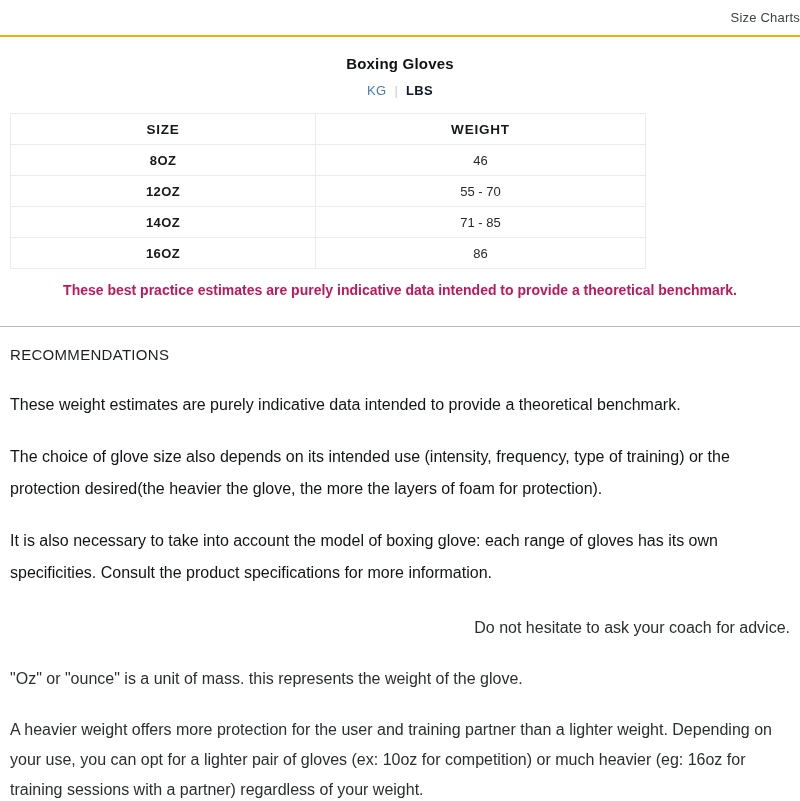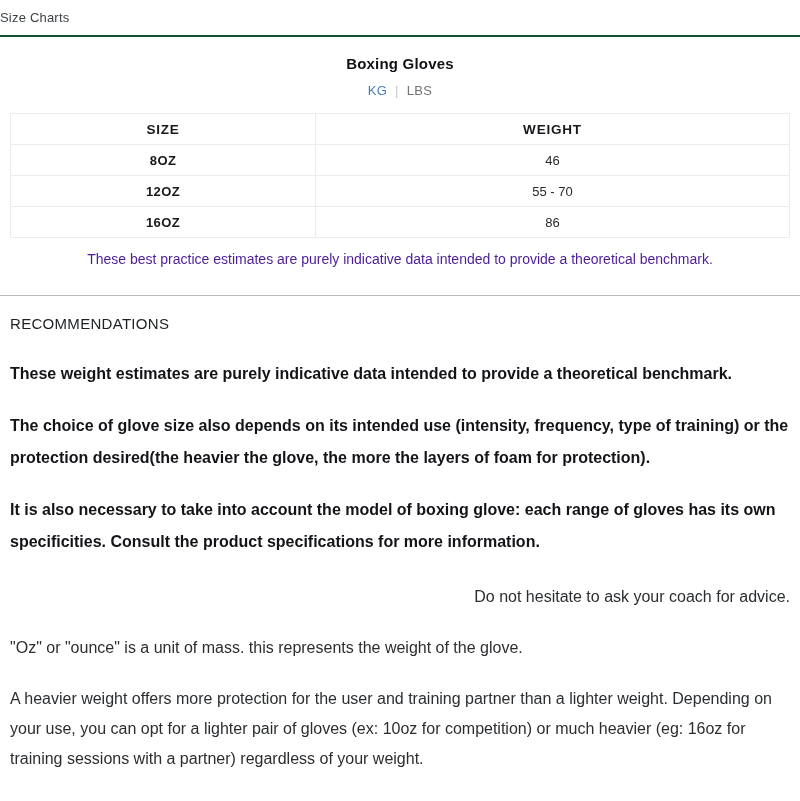--- a/index.html
+++ b/index.html
@@ -8,22 +8,23 @@
     width: 800px;
     height: 801px;
     overflow: hidden;
     font-family: "Liberation Sans", sans-serif;
     color: #1f2226;
   }
   .top-header {
     height: 37px;
     display: flex;
     align-items: center;
-    justify-content: flex-start;
-    border-bottom: 2px solid #14532d;
+    justify-content: flex-end;
+    border-bottom: 2px solid #eab308;
+    padding-left: 28px;
   }
   .top-header .title {
     font-size: 13px;
     color: #3d4246;
     letter-spacing: 0.2px;
   }
   .glove-title {
     text-align: center;
     font-weight: bold;
     font-size: 15px;
@@ -32,23 +33,23 @@
     letter-spacing: 0.2px;
   }
   .units {
     text-align: center;
     margin-top: 11px;
     font-size: 13px;
     letter-spacing: 0.3px;
   }
   .unit-kg { color: #4a7ab2; cursor: pointer; }
   .unit-sep { color: #c7cbce; margin: 0 8px; }
-  .unit-lbs { color: #737373; cursor: pointer; }
+  .unit-lbs { color: #0f172a; cursor: pointer; font-weight: bold; }
   table.size-table {
-    width: 780px;
+    width: 636px;
     margin: 15px 10px 0 10px;
     border-collapse: collapse;
     table-layout: fixed;
   }
   .size-table col.c1 { width: 305px; }
   .size-table th, .size-table td {
     border: 1px solid #ececec;
     height: 31px;
     text-align: center;
     vertical-align: middle;
@@ -58,44 +59,44 @@
   .size-table th {
     font-weight: bold;
     font-size: 13.5px;
     letter-spacing: 0.8px;
   }
   .size-table td.size-cell { font-weight: bold; letter-spacing: 0.4px; }
   .size-table td.weight-cell { font-weight: normal; color: #26292c; }
   .table-note {
     margin: 13px 12px 0 12px;
     text-align: center;
-    font-weight: normal;
+    font-weight: bold;
     font-size: 14px;
-    color: #4c1d95;
+    color: #be185d;
   }
   .section-divider {
     border: none;
     border-top: 1px solid #b9bcbe;
     margin: 28px 0 0 0;
   }
   .reco-heading {
     margin: 19px 10px 0 10px;
     font-size: 15px;
     font-weight: normal;
     color: #1d2023;
     letter-spacing: 0.3px;
   }
   .para {
     margin: 21px 10px 0 10px;
     font-size: 16px;
     line-height: 30px;
     color: #2b2e31;
   }
   .para.bold {
-    font-weight: bold;
+    font-weight: normal;
     color: #121417;
     line-height: 32px;
     margin-top: 20px;
   }
   .para.first-bold { margin-top: 26px; }
   .para.gap { margin-top: 24px; text-align: right; }
 </style>
 </head>
 <body>
 
@@ -123,20 +124,24 @@
   <tbody>
     <tr>
       <td class="size-cell">8OZ</td>
       <td class="weight-cell">46</td>
     </tr>
     <tr>
       <td class="size-cell">12OZ</td>
       <td class="weight-cell">55 - 70</td>
     </tr>
     <tr>
+      <td class="size-cell">14OZ</td>
+      <td class="weight-cell">71 - 85</td>
+    </tr>
+    <tr>
       <td class="size-cell">16OZ</td>
       <td class="weight-cell">86</td>
     </tr>
   </tbody>
 </table>
 
 <div class="table-note">These best practice estimates are purely indicative data intended to provide a theoretical benchmark.</div>
 
 <hr class="section-divider">
 

